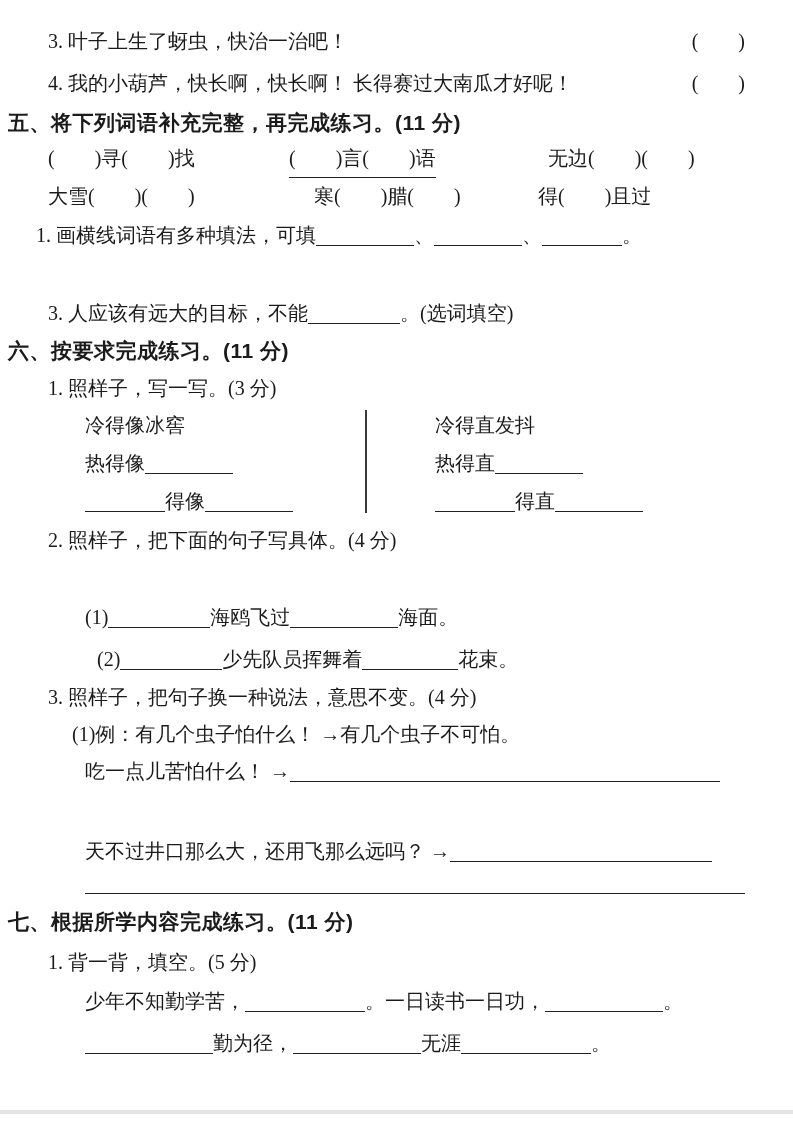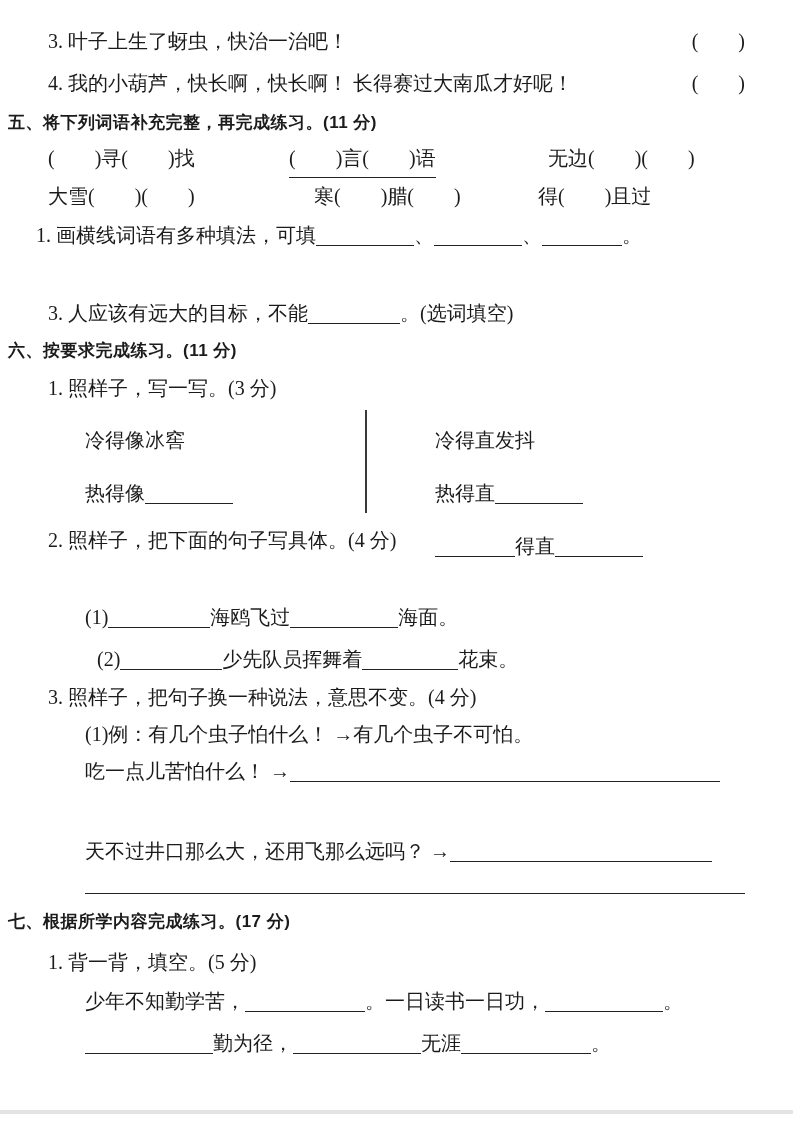--- a/index.html
+++ b/index.html
@@ -2,33 +2,33 @@
 <html><head>
 <meta charset="utf-8">
 <style>
   html,body{margin:0;padding:0;background:#ffffff;}
   .page{
     position:relative;width:793px;height:1122px;background:#fff;
     font-family:"Liberation Serif","DejaVu Serif",serif;
     color:#1b1b1b;font-size:20px;overflow:hidden;
   }
   .line{position:absolute;white-space:nowrap;line-height:30px;}
-  .sec{font-weight:bold;font-size:17px;font-family:"Liberation Sans","DejaVu Sans",sans-serif;letter-spacing:0.5px;}
+  .sec{font-weight:bold;font-size:21px;font-family:"Liberation Sans","DejaVu Sans",sans-serif;letter-spacing:0.5px;}
   .judge{position:absolute;left:48px;right:48px;display:flex;justify-content:space-between;white-space:nowrap;line-height:30px;}
   .blank{display:inline-block;height:24px;border-bottom:1.6px solid #222;vertical-align:-4px;}
   .uline{border-bottom:1.6px solid #222;padding-bottom:4px;text-align:center;}
   .wg{position:absolute;white-space:nowrap;line-height:30px;}
   .em{
     -webkit-text-emphasis:filled dot;
     -webkit-text-emphasis-position:under;
     text-emphasis:filled dot;
     text-emphasis-position:under right;
   }
   .excol{position:absolute;}
-  .exrow{height:38px;line-height:38px;white-space:nowrap;margin-top:15px;}
+  .exrow{height:38px;line-height:38px;white-space:nowrap;}
   .vdiv{position:absolute;width:1.5px;background:#3a3a3a;}
   .graybar{position:absolute;left:0;width:100%;height:4px;background:#e3e3e3;}
 </style>
 </head>
 <body>
 
 <div class="page">
 
   <div class="judge" style="top:26px">
     <span>3. 叶子上生了蚜虫，快治一治吧！</span>
@@ -51,37 +51,38 @@
 
   <div class="line" style="top:220px;left:36px"><span>1. 画横线词语有多种填法，可填</span><span class="blank" style="width: 98px;"></span><span>、</span><span class="blank" style="width: 88px;"></span><span>、</span><span class="blank" style="width: 80px;"></span><span>。</span></div>
   <div class="line" style="top:298px;left:48px"><span>3. 人应该有远大的目标，不能</span><span class="blank" style="width: 92px;"></span><span>。(选词填空)</span></div>
 
   <div class="line sec" style="top:336px;left:8px">六、按要求完成练习。(11 分)</div>
   <div class="line" style="top:373px;left:48px">1. 照样子，写一写。(3 分)</div>
 
   <div class="excol" style="top:406px;left:85px">
     <div class="exrow"><span>冷得像冰窖</span></div>
     <div class="exrow"><span>热得像</span><span class="blank" style="width: 88px;"></span></div>
+    <div class="exrow"><span class="blank" style="width: 80px;"></span><span>得像</span><span class="blank" style="width: 88px;"></span></div>
   </div>
   <div class="vdiv" style="top:410px;left:365px;height:103px"></div>
   <div class="excol" style="top:406px;left:435px">
     <div class="exrow"><span>冷得直发抖</span></div>
     <div class="exrow"><span>热得直</span><span class="blank" style="width: 88px;"></span></div>
     <div class="exrow"><span class="blank" style="width: 80px;"></span><span>得直</span><span class="blank" style="width: 88px;"></span></div>
   </div>
 
   <div class="line" style="top:525px;left:48px">2. 照样子，把下面的句子写具体。(4 分)</div>
   <div class="line" style="top:602px;left:85px"><span>(1)</span><span class="blank" style="width: 102px;"></span><span>海鸥飞过</span><span class="blank" style="width: 108px;"></span><span>海面。</span></div>
   <div class="line" style="top:644px;left:97px"><span>(2)</span><span class="blank" style="width: 102px;"></span><span>少先队员挥舞着</span><span class="blank" style="width: 96px;"></span><span>花束。</span></div>
 
   <div class="line" style="top:682px;left:48px">3. 照样子，把句子换一种说法，意思不变。(4 分)</div>
-  <div class="line" style="top:719px;left:85px"><span>(1)例：有几个虫子怕什么！ →有几个虫子不可怕。</span></div>
+  <div class="line" style="top:719px;left:72px"><span>(1)例：有几个虫子怕什么！ →有几个虫子不可怕。</span></div>
   <div class="line" style="top:756px;left:85px"><span>吃一点儿苦怕什么！ →</span><span class="blank" style="width: 430px;"></span></div>
   <div class="line" style="top:836px;left:85px"><span>天不过井口那么大，还用飞那么远吗？ →</span><span class="blank" style="width: 262px;"></span></div>
   <div class="line" style="top:868px;left:85px"><span class="blank" style="width: 660px;"></span></div>
 
-  <div class="line sec" style="top:907px;left:8px">七、根据所学内容完成练习。(17 分)</div>
+  <div class="line sec" style="top:907px;left:8px">七、根据所学内容完成练习。(11 分)</div>
   <div class="line" style="top:947px;left:48px">1. 背一背，填空。(5 分)</div>
   <div class="line" style="top:986px;left:85px"><span>少年不知勤学苦，</span><span class="blank" style="width: 120px;"></span><span>。一日读书一日功，</span><span class="blank" style="width: 118px;"></span><span>。</span></div>
   <div class="line" style="top:1028px;left:85px"><span class="blank" style="width: 128px;"></span><span>勤为径，</span><span class="blank" style="width: 128px;"></span><span>无涯</span><span class="blank" style="width: 130px;"></span><span>。</span></div>
 
   <div class="graybar" style="top:1110px"></div>
 </div>
 
 </body></html>

